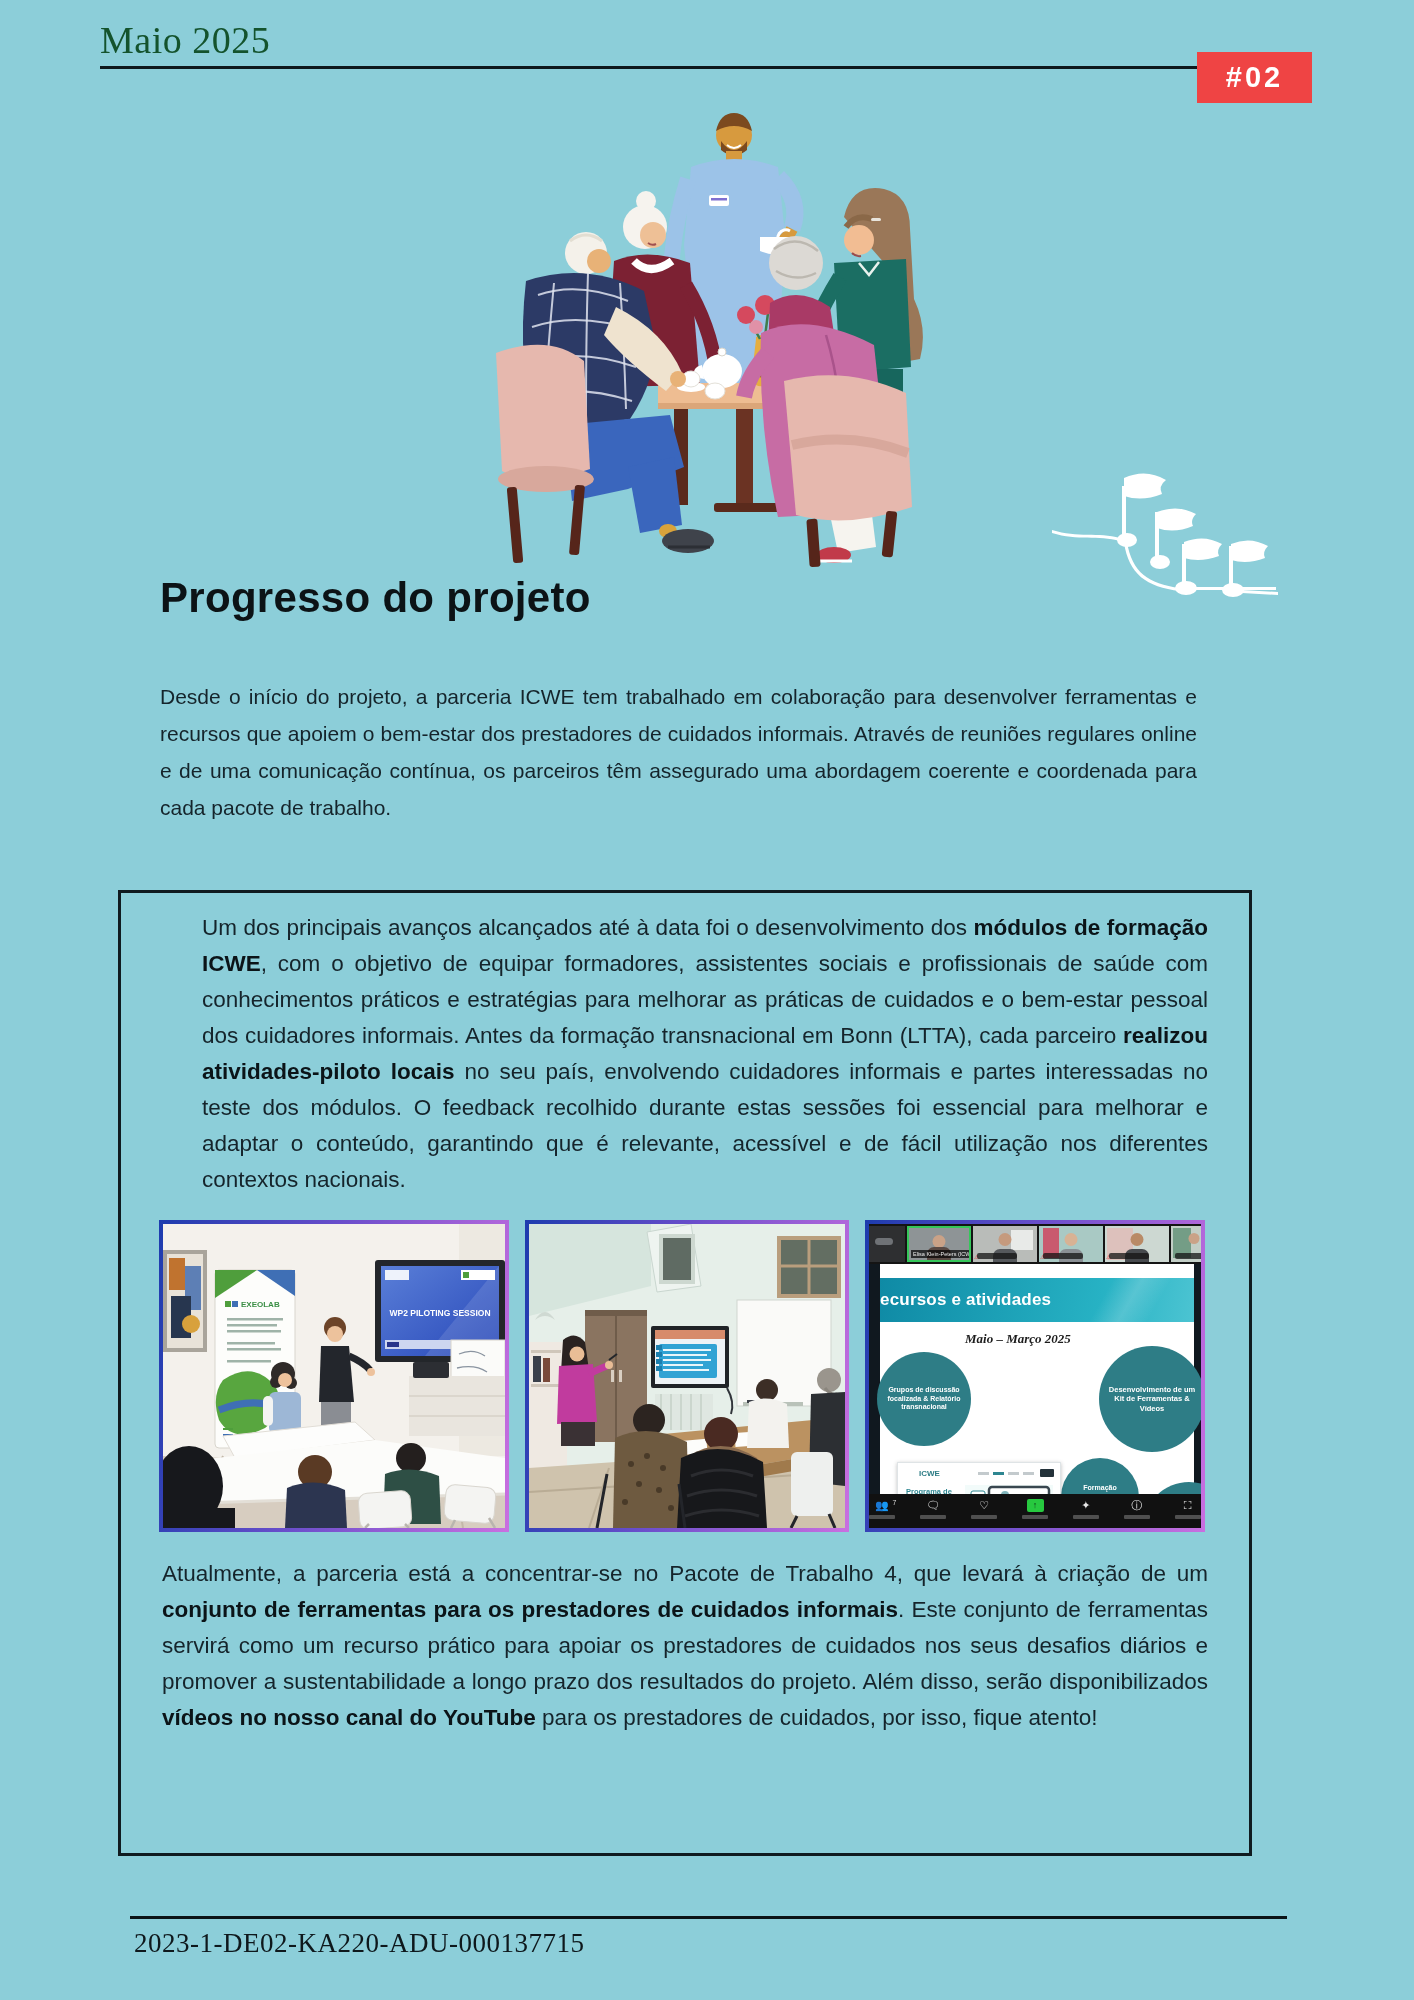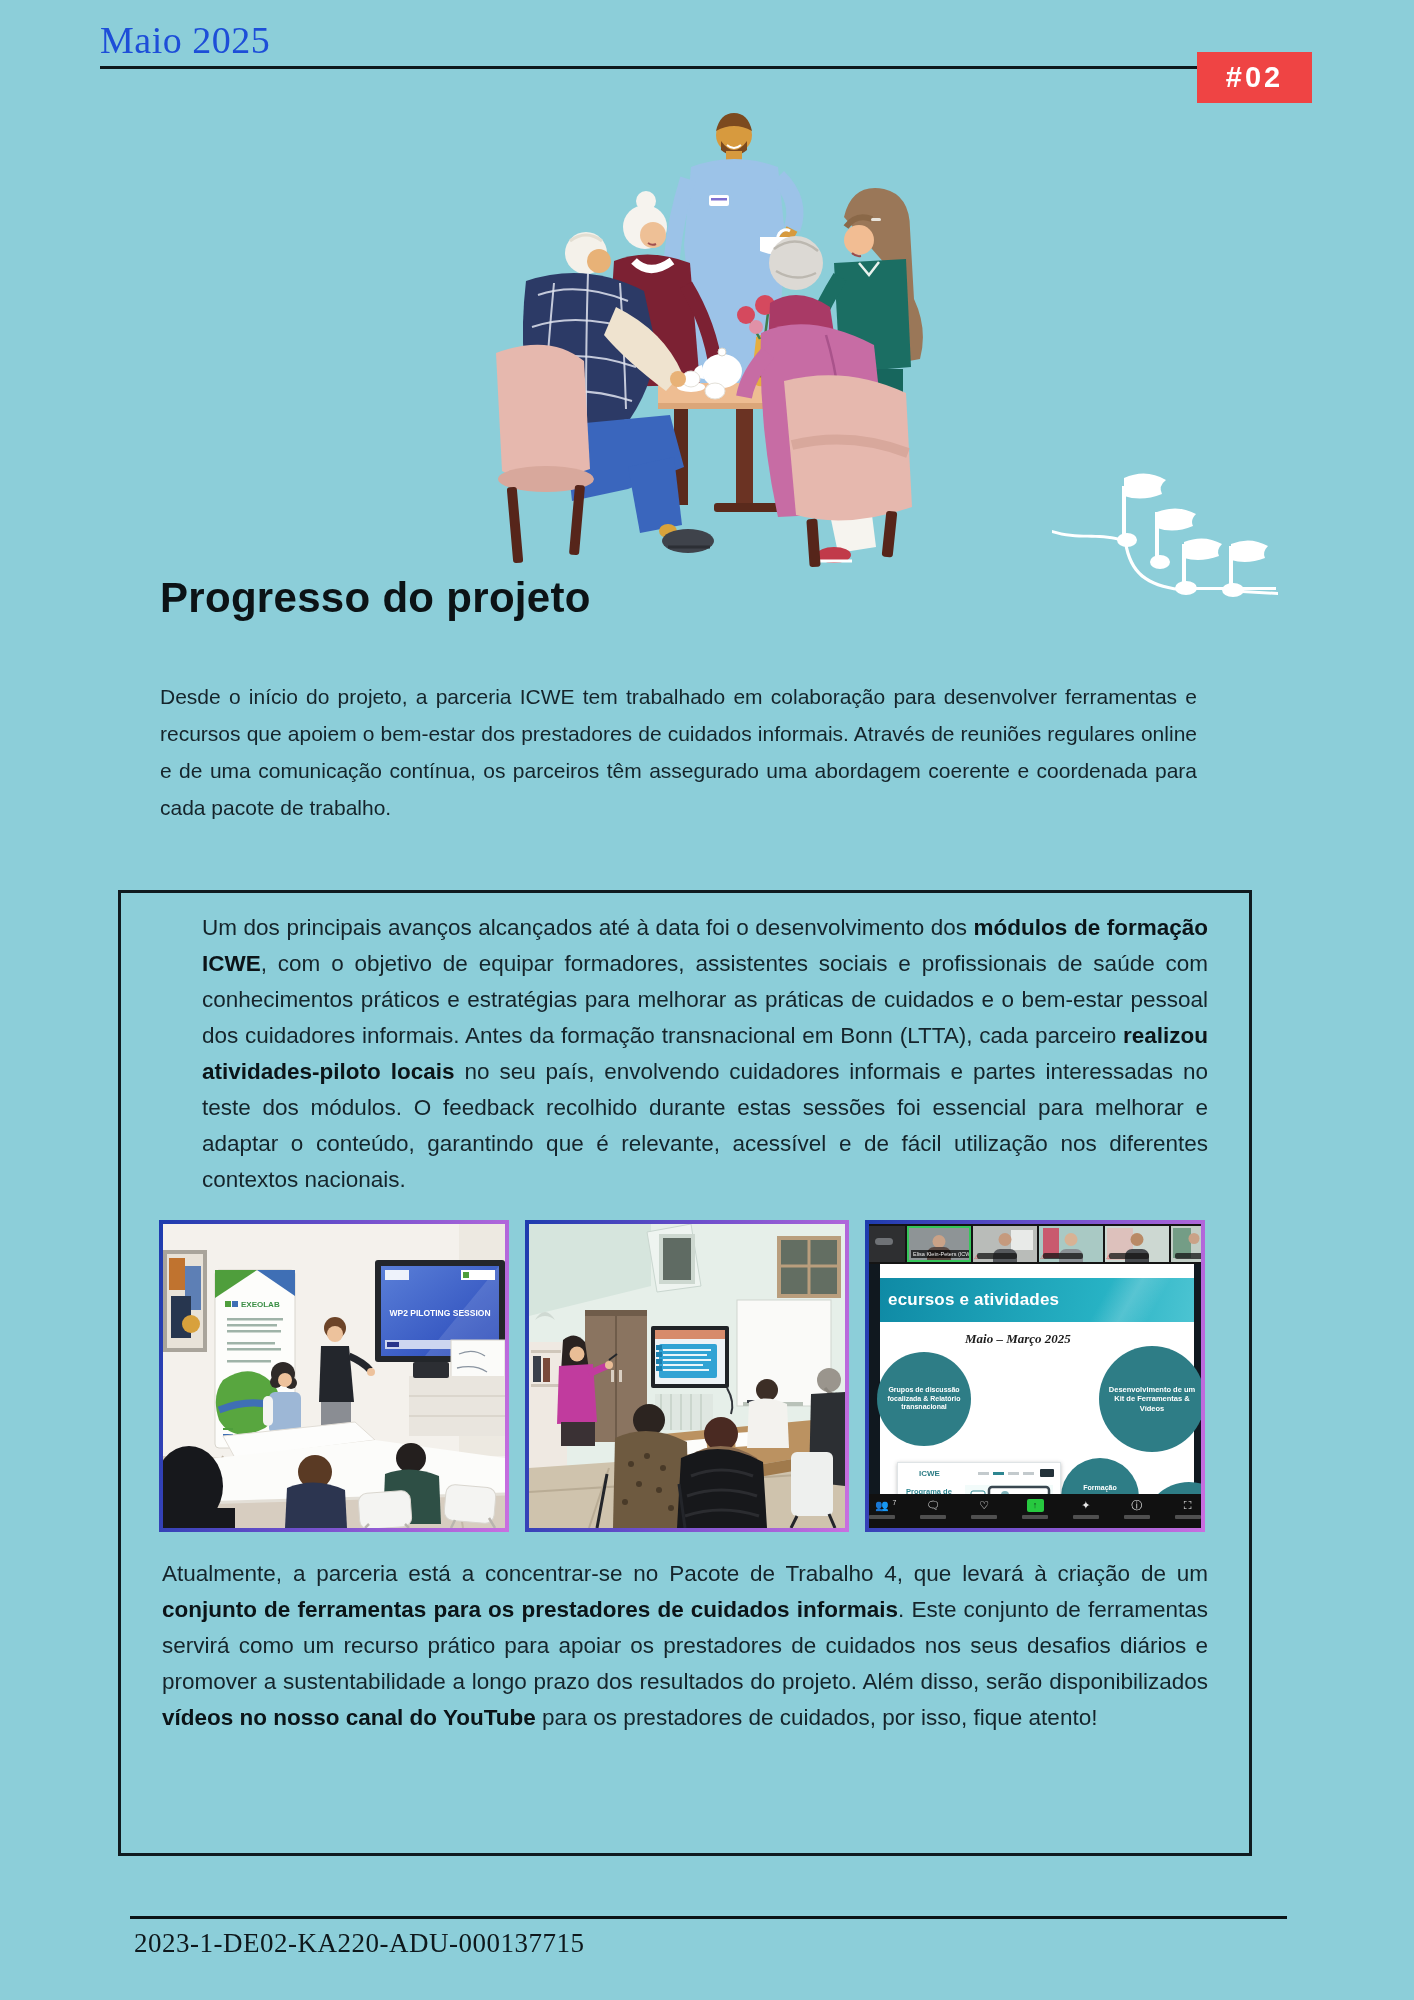--- a/index.html
+++ b/index.html
@@ -1,20 +1,20 @@
 <!DOCTYPE html>
 <html><head>
 <meta charset="utf-8">
 <style>
   *{margin:0;padding:0;box-sizing:border-box;}
   html,body{width:1414px;height:2000px;}
   body{background:#8cced9;font-family:"Liberation Sans",sans-serif;color:#15242b;position:relative;overflow:hidden;}
 
   
-  .masthead-date{position:absolute;left:100px;top:18px;font-family:"Liberation Serif",serif;font-size:38px;color:#1d4ed8;letter-spacing:.5px;}
+  .masthead-date{position:absolute;left:100px;top:18px;font-family:"Liberation Serif",serif;font-size:38px;color:#14532d;letter-spacing:.5px;}
   .masthead-rule{position:absolute;left:100px;top:66px;width:1097px;height:3px;background:#0d181c;}
   .issue-badge{position:absolute;left:1197px;top:52px;width:115px;height:51px;background:#ef4444;color:#ffffff;display:flex;align-items:center;justify-content:center;font-size:29px;font-weight:700;letter-spacing:3px;}
 
   
   .hero{position:absolute;left:478px;top:85px;width:470px;height:485px;}
   .flags{position:absolute;left:1050px;top:468px;width:228px;height:138px;}
 
   
   .section-title{position:absolute;left:160px;top:574px;font-size:42px;font-weight:700;color:#0c1316;letter-spacing:.3px;}
   .intro{position:absolute;left:160px;top:678px;width:1037px;font-size:21px;line-height:37px;text-align:justify;}
@@ -41,21 +41,21 @@
   .zm-blur{position:absolute;left:4px;bottom:3px;width:40px;height:6px;background:rgba(20,20,20,.75);border-radius:2px;}
   .zm-head{position:absolute;border-radius:50%;width:13px;height:13px;left:50%;top:7px;transform:translateX(-50%);}
   .zm-body{position:absolute;width:24px;height:13px;border-radius:7px 7px 0 0;left:50%;bottom:0;transform:translateX(-50%);}
   .zm-mic{position:absolute;left:1px;bottom:2px;color:#e04343;font-size:6px;line-height:6px;}
 
   .slide{position:absolute;top:40px;left:0;right:0;bottom:34px;background:#ffffff;}
   .slide-edge-l{position:absolute;left:0;top:0;bottom:0;width:11px;background:#10181f;}
   .slide-edge-r{position:absolute;right:0;top:0;bottom:0;width:7px;background:#10181f;}
   .slide-band{position:absolute;left:11px;right:7px;top:14px;height:44px;background:linear-gradient(100deg,#0f8aa5 0%,#27b2c4 70%,#4cc4d2 100%);}
   .slide-band .swoosh{position:absolute;right:18px;top:0;width:120px;height:44px;background:linear-gradient(120deg,rgba(255,255,255,0) 40%,rgba(255,255,255,.18) 60%,rgba(255,255,255,0) 80%);}
-  .slide-title{color:#fff;font-weight:700;font-size:17px;line-height:44px;padding-left:8px;letter-spacing:.2px;}
+  .slide-title{color:#fff;font-weight:700;font-size:17px;line-height:44px;letter-spacing:.2px;}
   .slide-date{position:absolute;top:67px;left:96px;font-family:"Liberation Serif",serif;font-style:italic;font-weight:700;font-size:13px;color:#1c1c1c;}
   .circle{position:absolute;border-radius:50%;background:#2e7d86;color:#ffffff;display:flex;align-items:center;justify-content:center;text-align:center;line-height:1.25;padding:9px;font-weight:600;}
 
   .web-card{position:absolute;left:28px;top:198px;width:164px;height:100px;background:#ffffff;border:1px solid #dfe4e6;box-shadow:0 1px 4px rgba(0,0,0,.25);}
   .web-logo{position:absolute;left:21px;top:6px;color:#2e7d86;font-weight:700;font-size:8px;}
   .web-nav{position:absolute;right:26px;top:9px;display:flex;gap:4px;}
   .web-nav i{display:block;width:11px;height:3px;background:#c3cacd;}
   .web-nav i.act{background:#2e8691;}
   .web-btn{position:absolute;right:6px;top:6px;width:14px;height:8px;background:#24323a;border-radius:1px;}
   .web-head{position:absolute;left:8px;top:24px;color:#2e8691;font-weight:700;font-size:7.5px;width:54px;line-height:1.25;}

